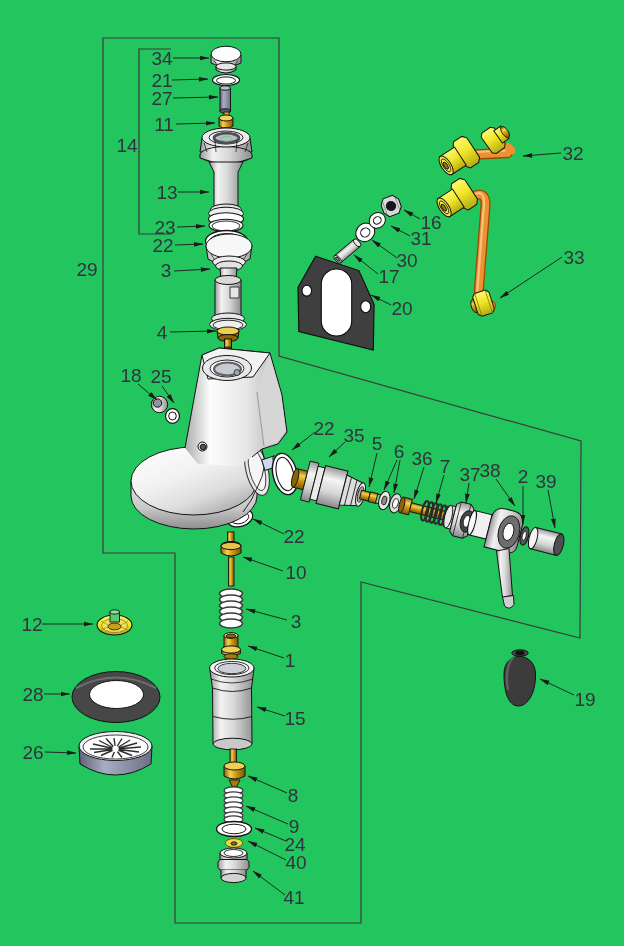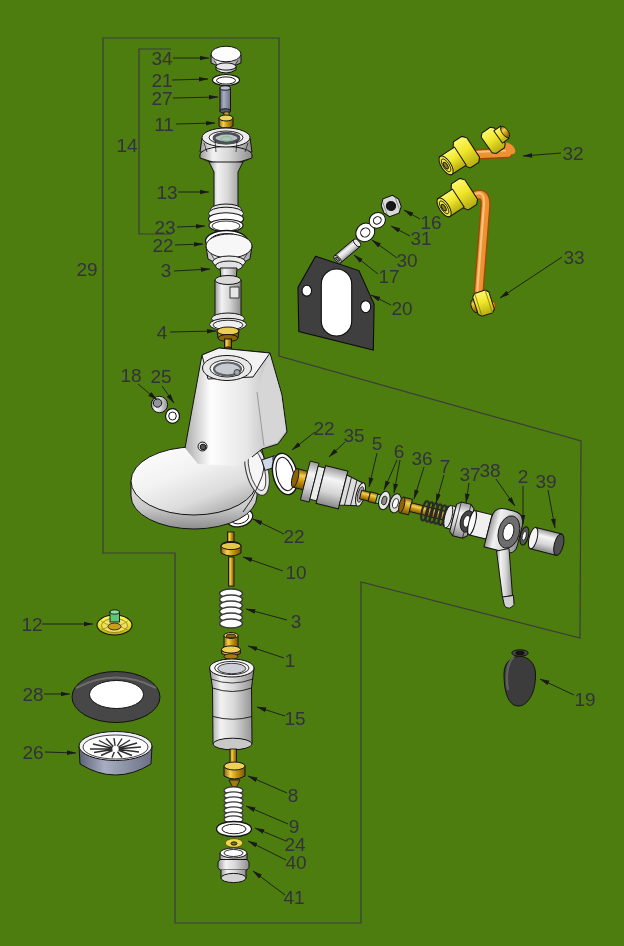--- a/index.html
+++ b/index.html
@@ -1,16 +1,16 @@
 <!DOCTYPE html>
 <html><head>
 <meta charset="utf-8">
 <style>
 html,body{margin:0;padding:0;background:#ffffff;}
-#page{position:relative;width:624px;height:946px;background:#4d7c0f;overflow:hidden;}
+#page{position:relative;width:624px;height:946px;background:#22c55e;overflow:hidden;}
 svg{position:absolute;left:0;top:0;}
 text{font-family:"Liberation Sans",sans-serif;font-size:19px;fill:#32323e;}
 </style>
 </head>
 <body>
 <div id="page">
 <svg width="624" height="946" viewBox="0 0 624 946">
 <defs>
 <linearGradient id="gV" x1="0" y1="0" x2="1" y2="0">
  <stop offset="0" stop-color="#9a9a9a"></stop>

